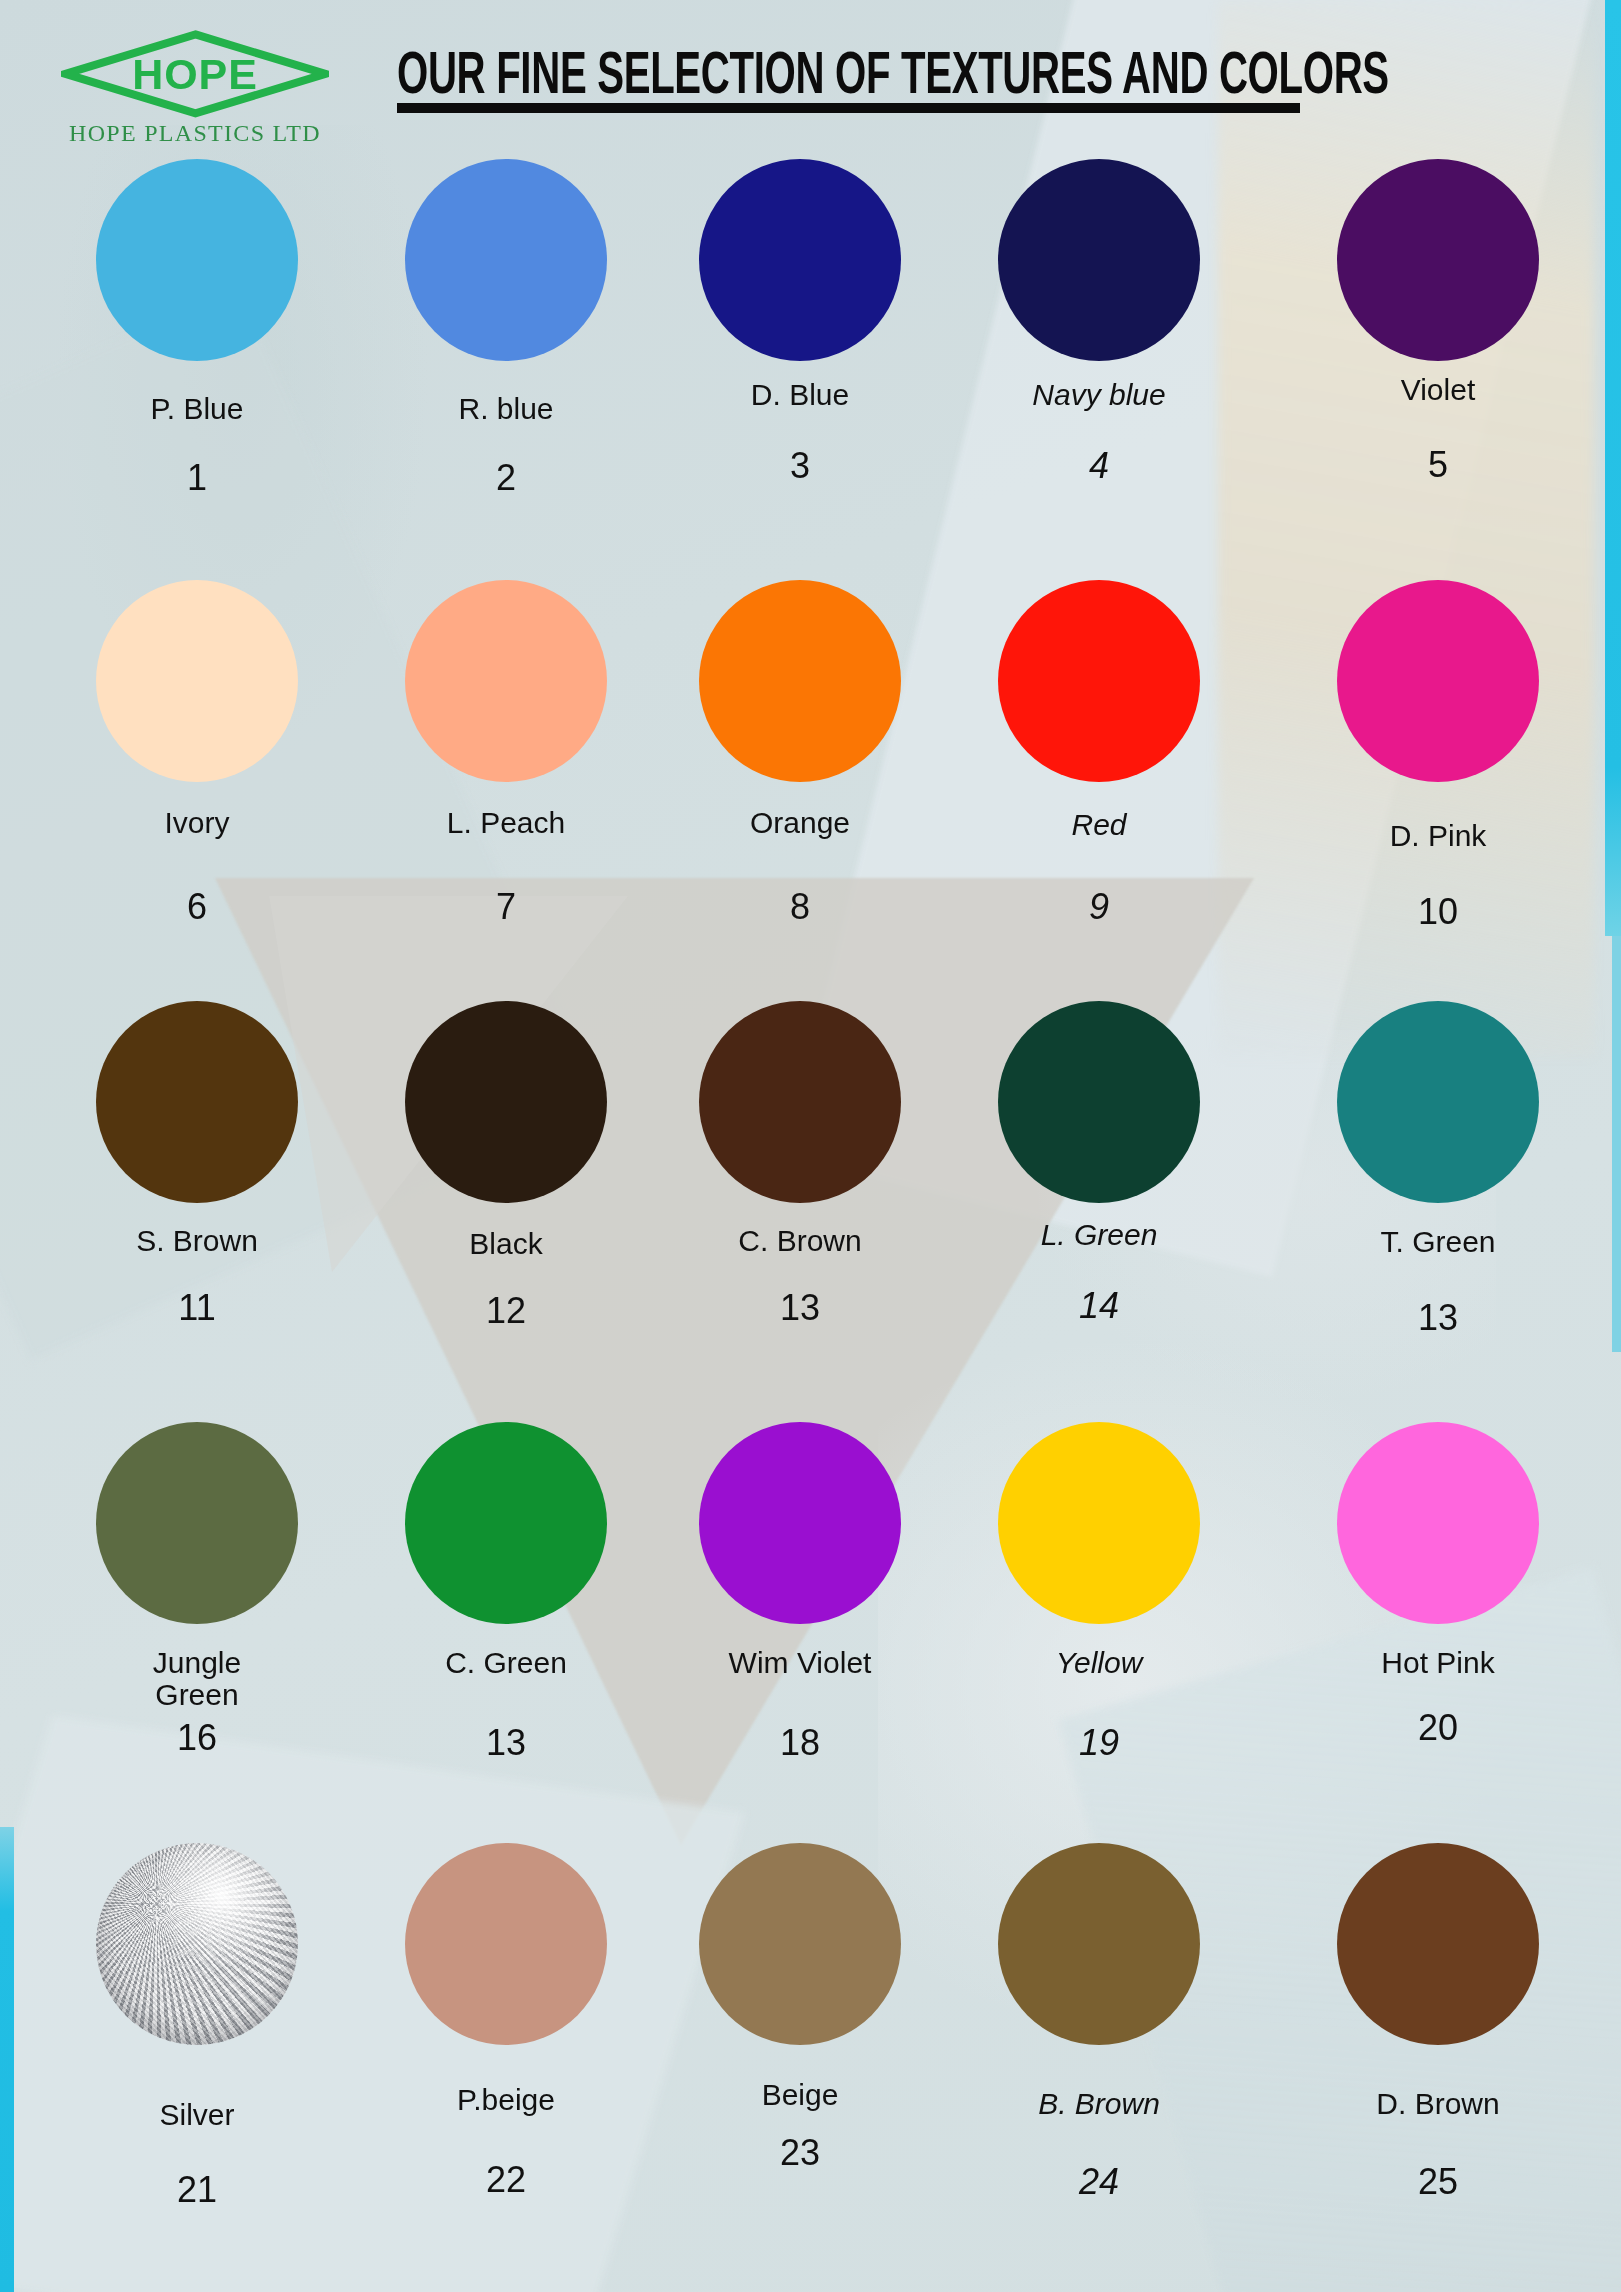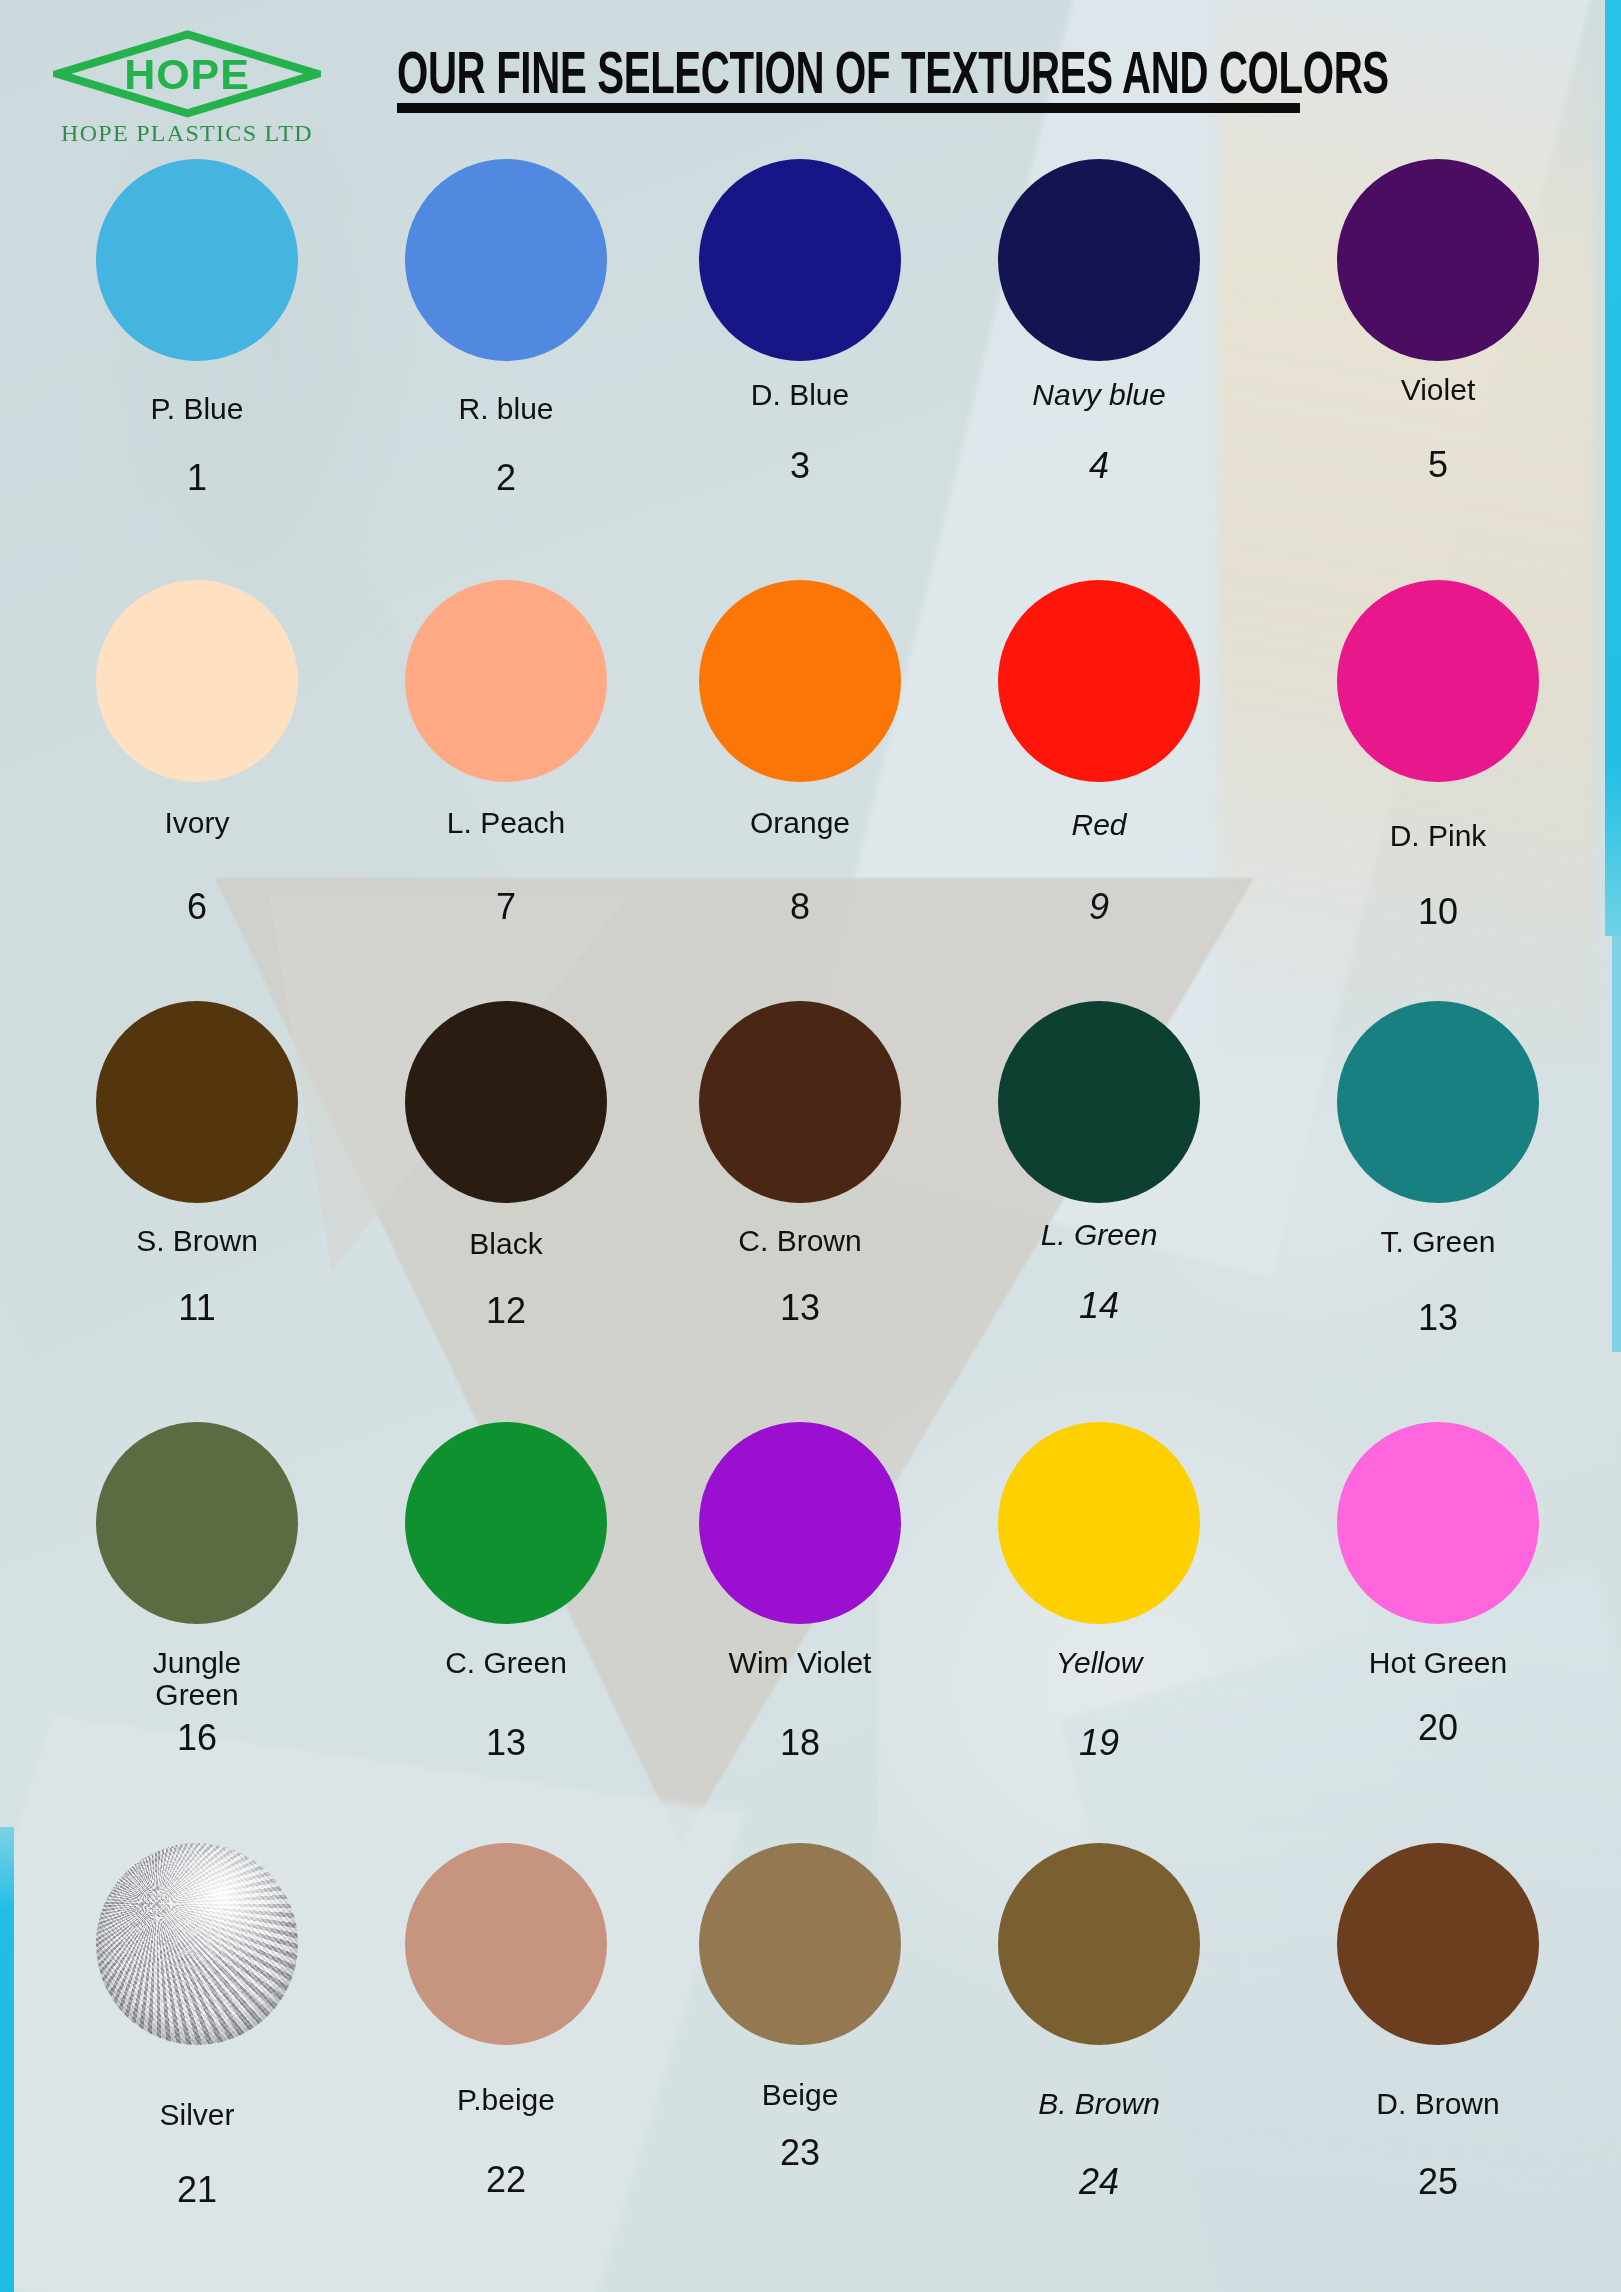--- a/index.html
+++ b/index.html
@@ -102,21 +102,21 @@
   .stripe-left-top {
     position: absolute; left: 0; top: 1899px;
     width: 14.3px; height: 107px;
     background: #86d3e4;
   }
 
   
   .header { position: absolute; top: 0; left: 0; width: 1621px; height: 166px; }
 
   .logo-wrap {
-    position: absolute; left: 48px; top: 30px;
+    position: absolute; left: 56px; top: 30px;
     width: 278px; height: 121px;
     display: flex; flex-direction: column; align-items: center;
   }
   .logo-mark { position: relative; width: 269px; height: 88px; }
   .logo-diamond { position: absolute; inset: 0; }
   .logo-text {
     position: absolute; inset: 0;
     display: flex; align-items: center; justify-content: center;
     font-weight: 700; font-size: 43px; letter-spacing: 0.9px;
     color: #23b24b;
@@ -342,21 +342,21 @@
           <div class="label" style="margin-top: 23px;">Wim Violet</div>
           <div class="num" style="margin-top: 43px;">18</div>
         </div>
         <div class="cell c3">
           <div class="dot" style="background: rgb(255, 208, 0);"></div>
           <div class="label" style="margin-top: 23px;">Yellow</div>
           <div class="num" style="margin-top: 43px;">19</div>
         </div>
         <div class="cell c4">
           <div class="dot" style="background: rgb(255, 102, 221);"></div>
-          <div class="label" style="margin-top: 23px;">Hot Green</div>
+          <div class="label" style="margin-top: 23px;">Hot Pink</div>
           <div class="num" style="margin-top: 28px;">20</div>
         </div>
       </div>
       <div class="row r5">
         <div class="cell c0">
           <div class="dot silver"></div>
           <div class="label" style="margin-top: 54px;">Silver</div>
           <div class="num" style="margin-top: 38px;">21</div>
         </div>
         <div class="cell c1">

